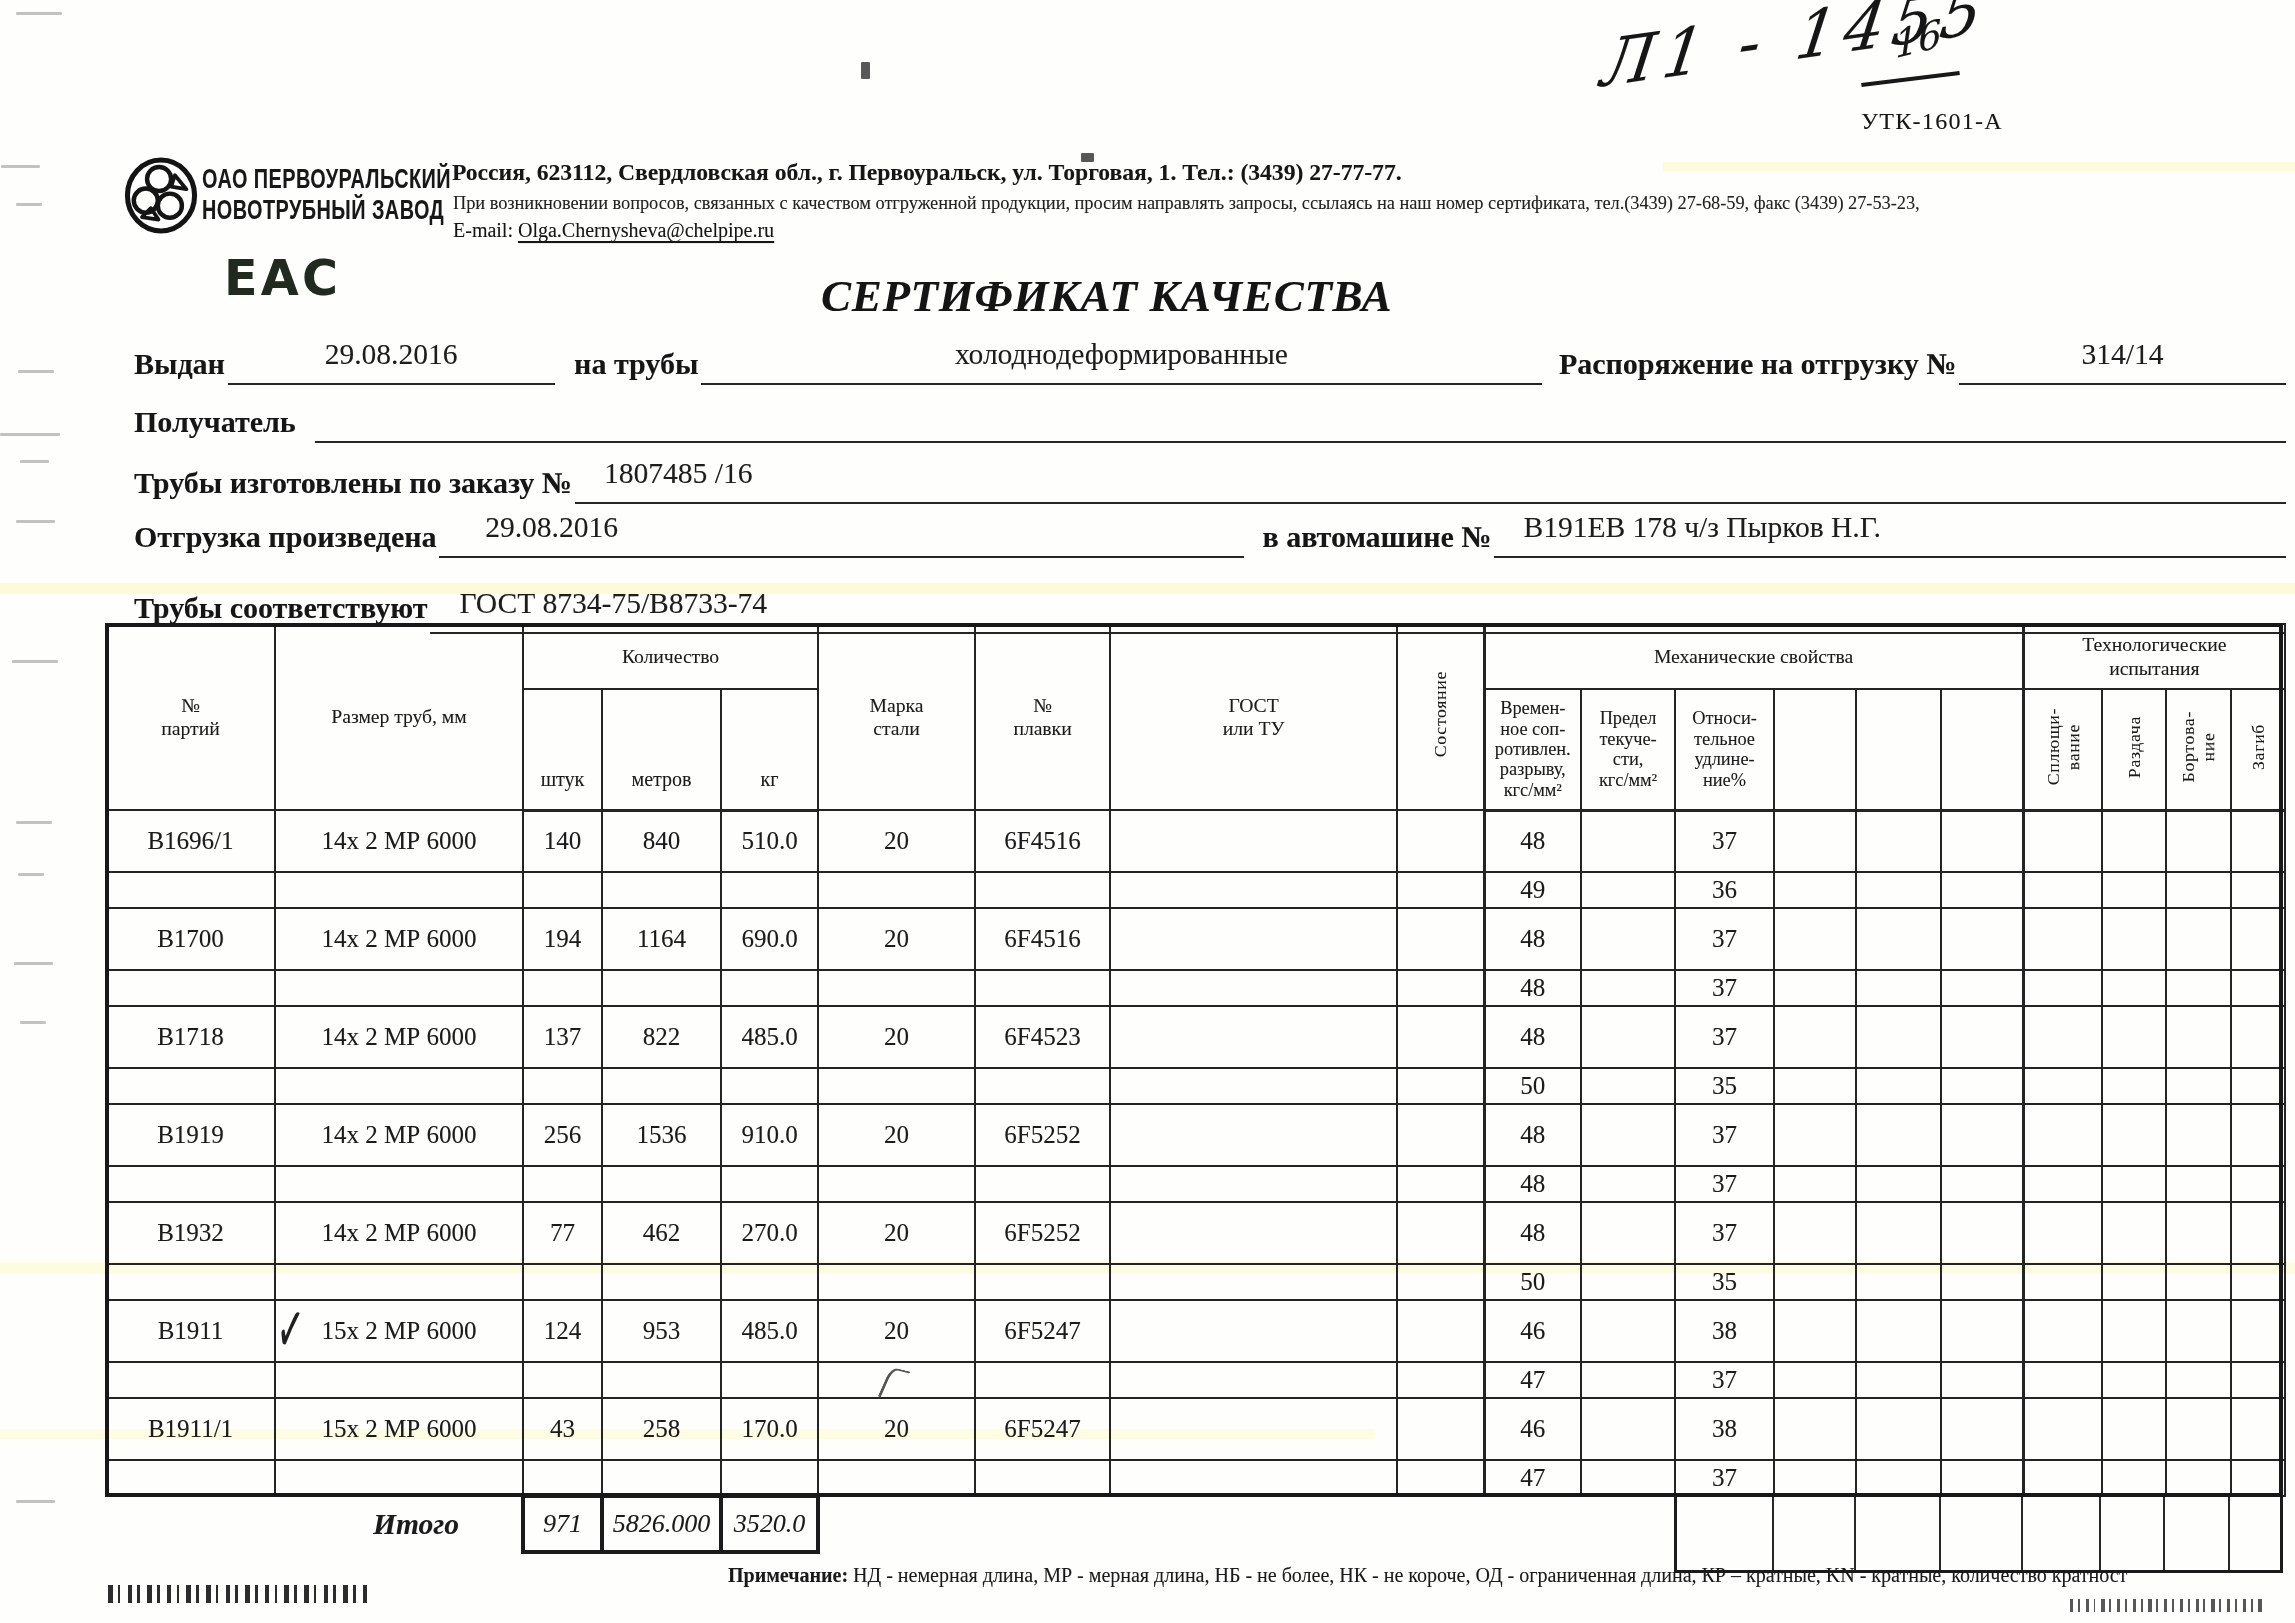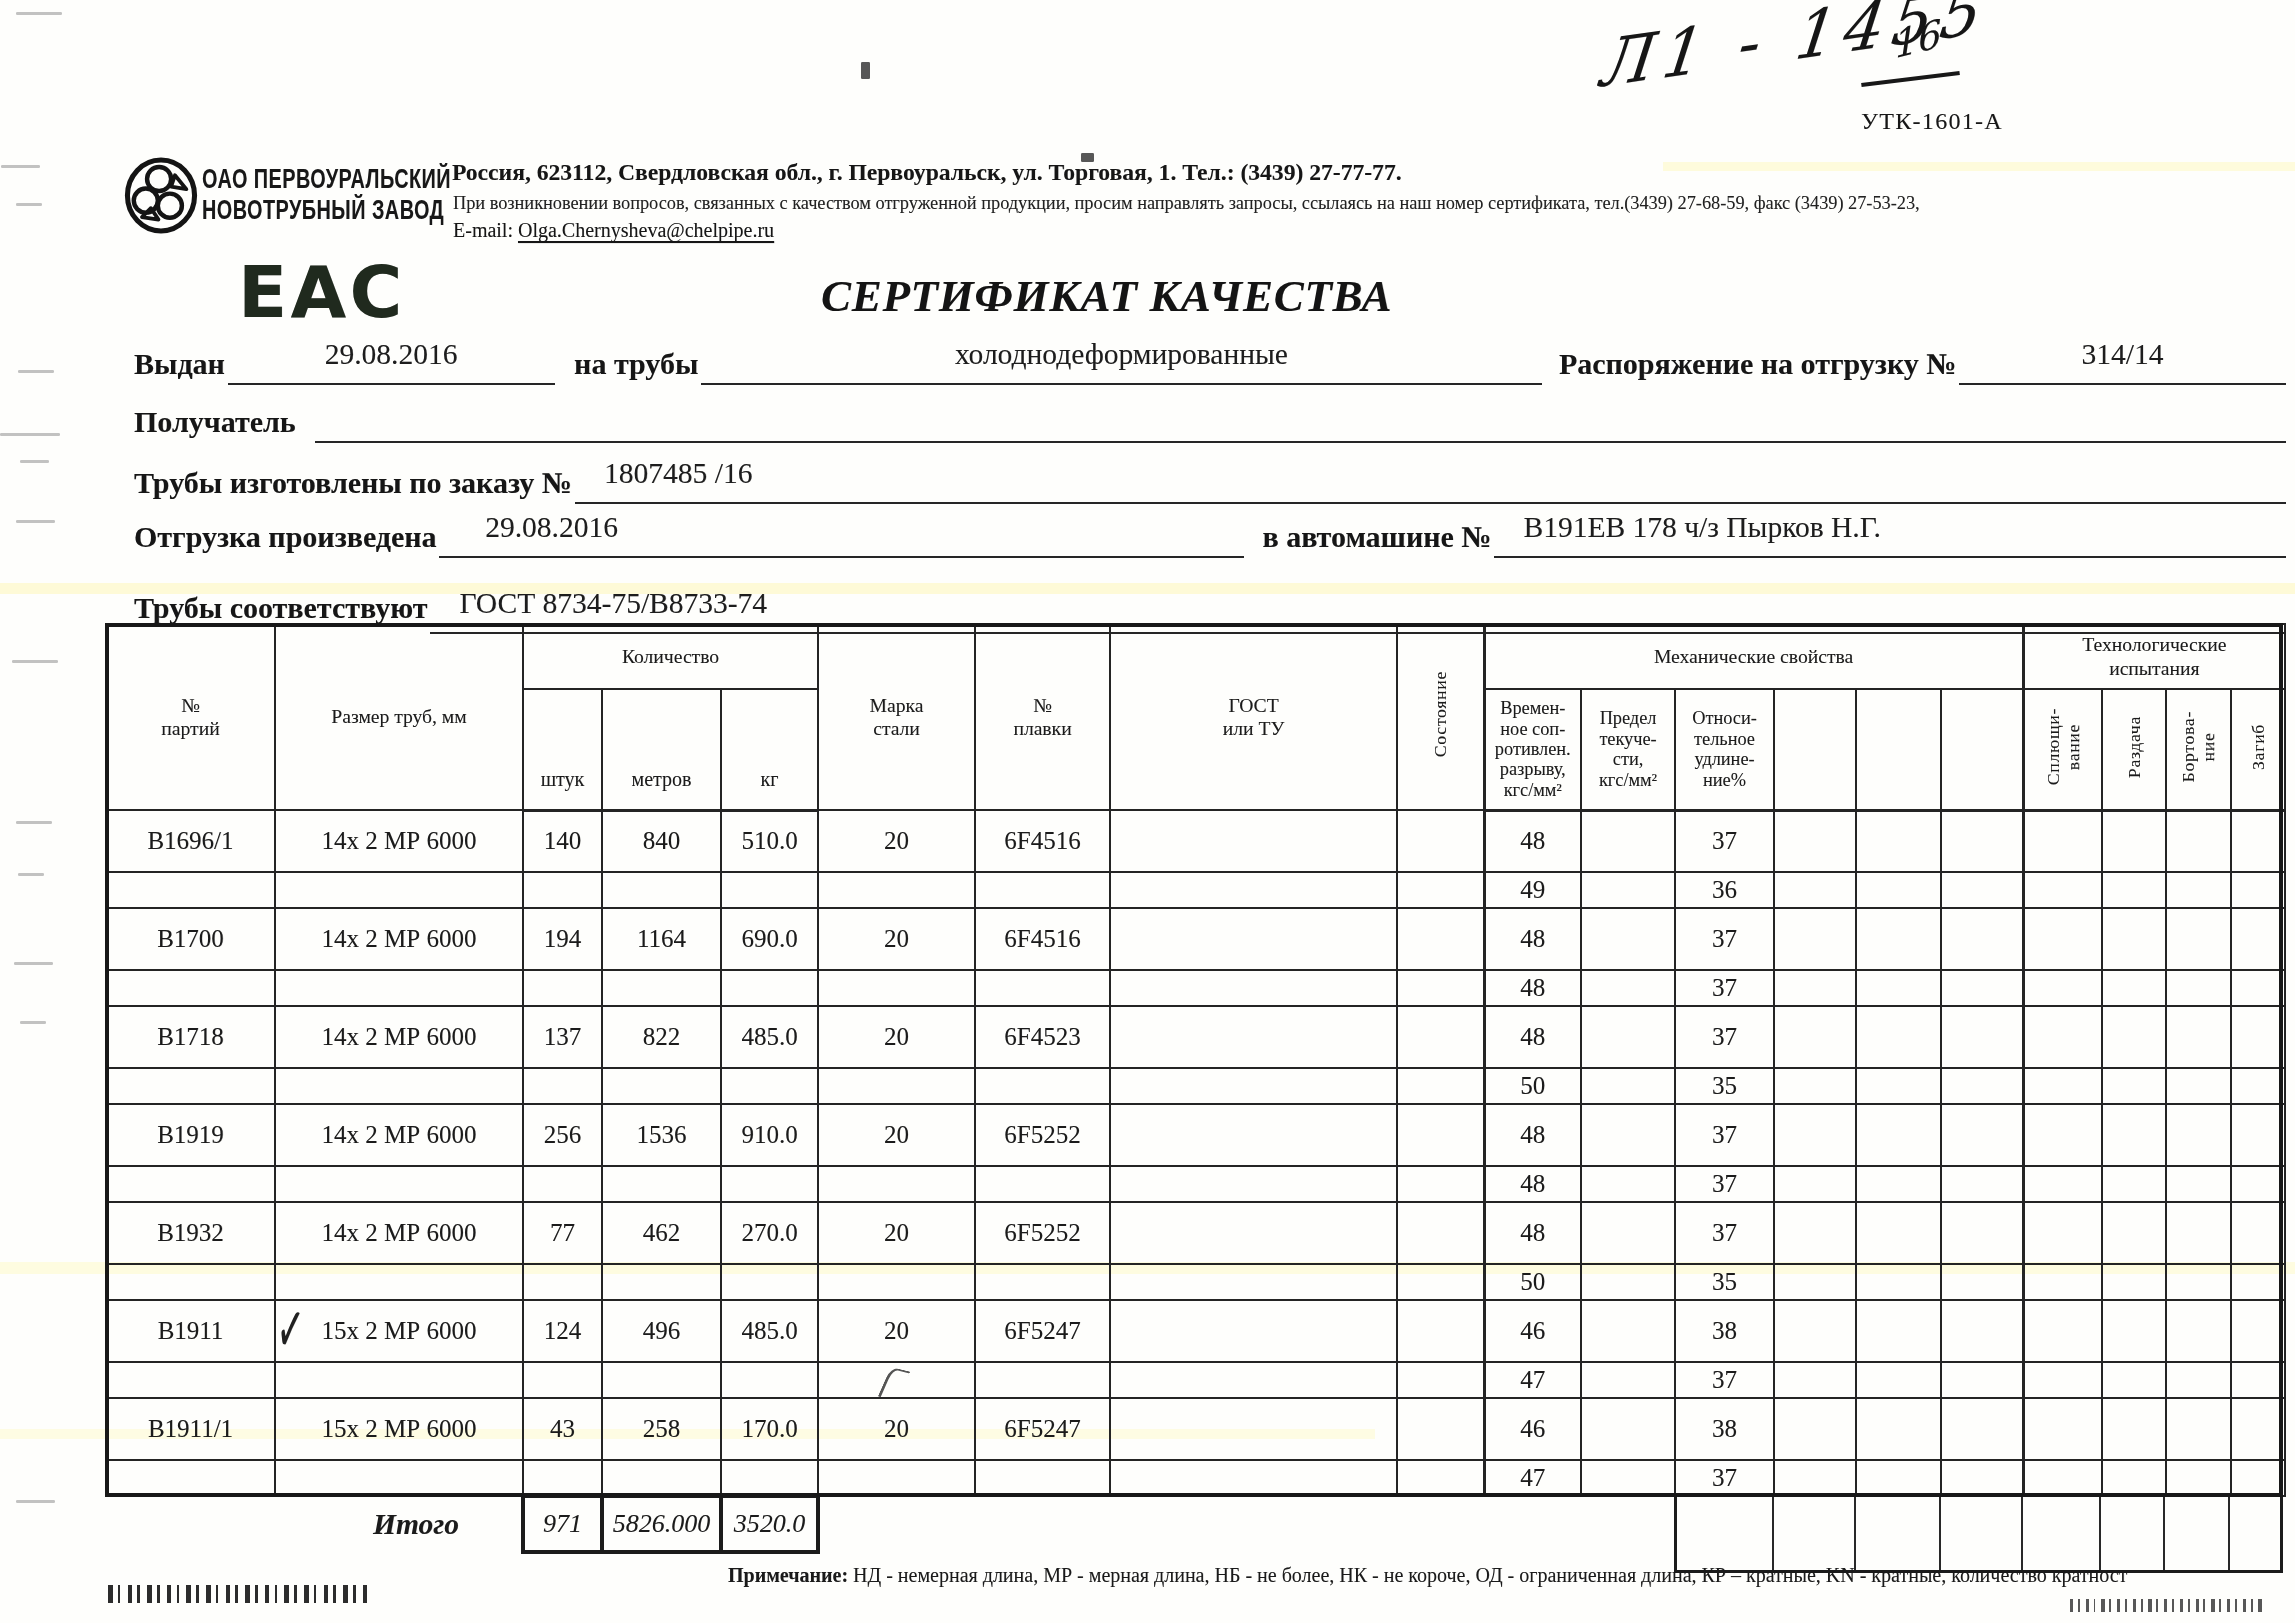--- a/index.html
+++ b/index.html
@@ -30,22 +30,22 @@
   .company-name{
     left:202px;top:164px;font-family:"Liberation Sans",sans-serif;font-weight:bold;
     font-size:27.5px;line-height:1.12;letter-spacing:0.7px;color:#181818;
     transform:scaleX(.72);transform-origin:left top;white-space:nowrap;
   }
   .addr1{left:452px;top:159px;font-size:23.6px;font-weight:bold;white-space:nowrap;color:#161616;}
   .addr2{left:453px;top:193px;font-size:18.3px;white-space:nowrap;color:#222;}
   .addr3{left:453px;top:219px;font-size:20px;color:#161616;}
   .addr3 .mail{ text-decoration:underline; text-underline-offset:3.9px; }
   .eac{
-    left:238px;top:250px;font-family:"DejaVu Sans",sans-serif;font-weight:900;
-    font-size:72px;letter-spacing:3.3px;color:#202a1e;transform:scaleY(1.0);
+    left:224px;top:250px;font-family:"DejaVu Sans",sans-serif;font-weight:900;
+    font-size:49px;letter-spacing:3.3px;color:#202a1e;transform:scaleY(1.0);
   }
   .title{
     left:821px;top:270px;width:1165px;display:flex;gap:41px;white-space:nowrap;
     font-size:45px;font-weight:bold;font-style:italic;color:#141414;letter-spacing:0.7px;
   }
   
   .fline{position:absolute;left:134px;width:2152px;display:flex;align-items:flex-end;height:50px;}
   .lbl{font-size:30px;font-weight:bold;white-space:nowrap;padding:0 2.6px 3.9px 0;color:#161616;}
   .uv{border-bottom:2.6px solid #262626;font-size:29.5px;text-align:center;padding-bottom:12px;white-space:nowrap;color:#1d1d1d;}
   .uv.left{text-align:left;padding-left:29.5px;}
@@ -440,21 +440,21 @@
           <td class="c-mech"></td>
           <td class="c-tech bl6"></td>
           <td class="c-tech"></td>
           <td class="c-tech"></td>
           <td class="c-tech"></td>
         </tr>
         <tr class="row-main">
           <td class="c-batch">В1911</td>
           <td class="c-size"><span class="check">✓</span>15х 2 МР 6000</td>
           <td class="c-num">124</td>
-          <td class="c-num">496</td>
+          <td class="c-num">953</td>
           <td class="c-num">485.0</td>
           <td class="c-num">20</td>
           <td class="c-num">6F5247</td>
           <td class="c-gost"></td>
           <td class="c-state"></td>
           <td class="c-mech bl6">46</td>
           <td class="c-mech"></td>
           <td class="c-mech">38</td>
           <td class="c-mech"></td>
           <td class="c-mech"></td>

